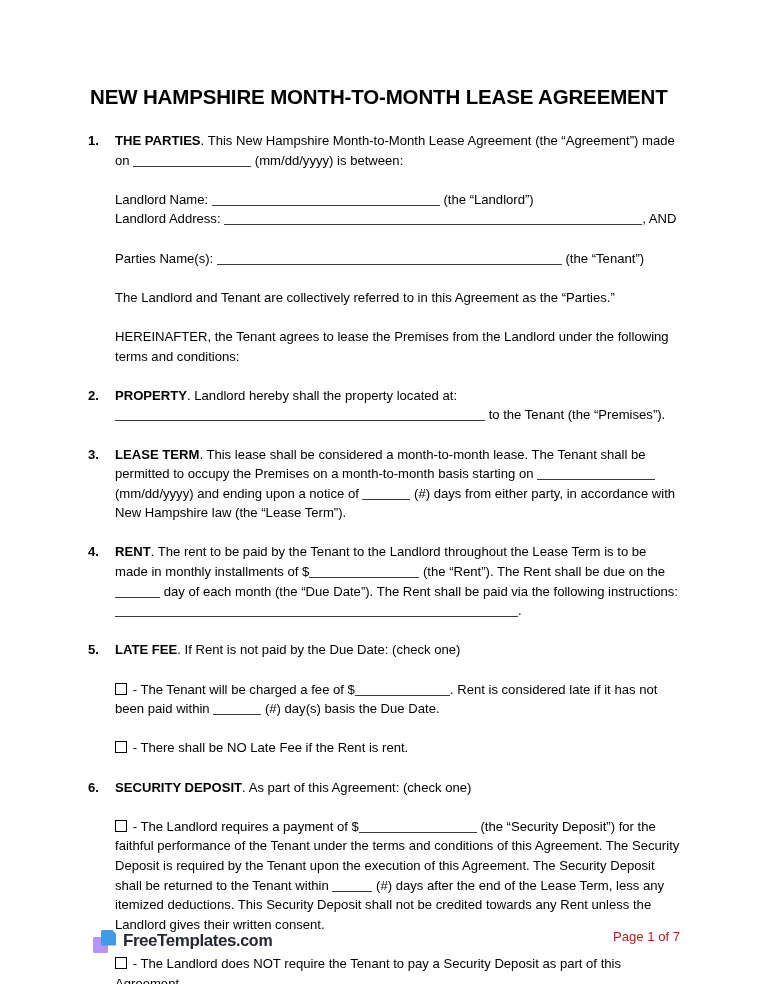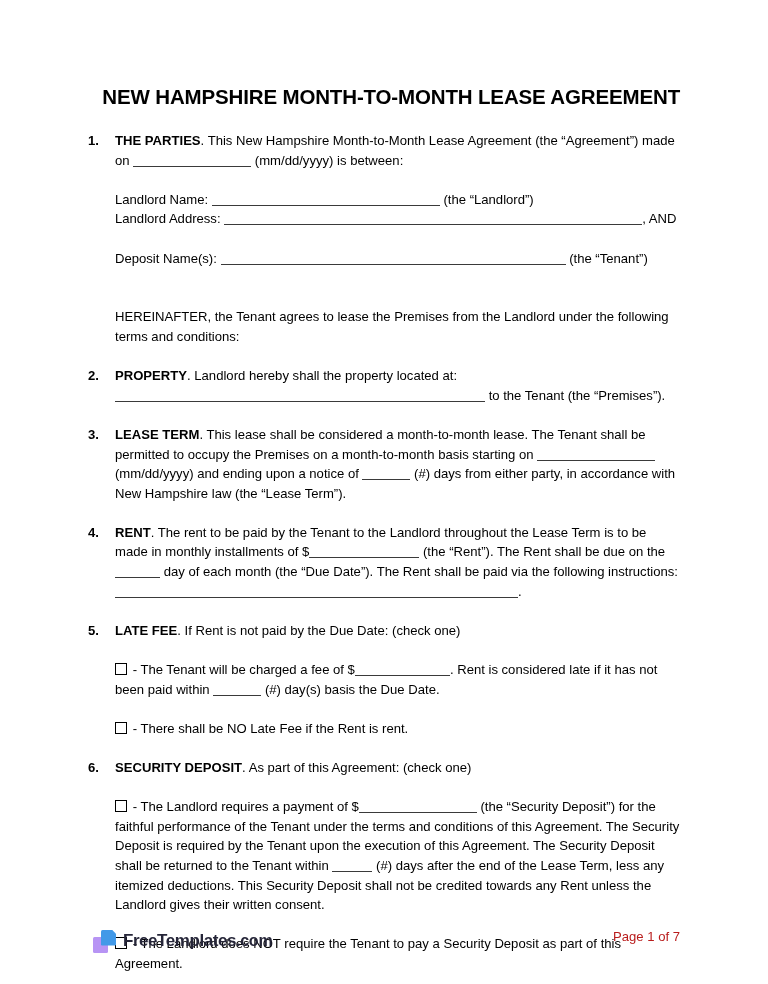--- a/index.html
+++ b/index.html
@@ -27,21 +27,21 @@
   
   .doc-title {
     position: absolute;
     left: 90px;
     top: 86px;
     width: 590px;
     font-size: 20.5px;
     font-weight: bold;
     letter-spacing: -0.15px;
     line-height: 1.1;
-    text-align: right;
+    text-align: left;
     color: #000;
   }
 
   
   .body-wrap {
     position: absolute;
     left: 88px;
     top: 131px;
     width: 592px;
     font-size: 13.1px;
@@ -184,24 +184,25 @@
         <p class="para"><span class="sec-head">THE PARTIES</span><span>. This New Hampshire Month-to-Month Lease Agreement (the “Agreement”) made on </span><span class="blank b-date"></span><span> (mm/dd/yyyy) is between:</span></p>
 
         <div class="gap-sm"></div>
 
         <p class="para"><span>Landlord Name: </span><span class="blank b-name"></span><span> (the “Landlord”)</span></p>
 
         <p class="para"><span>Landlord Address: </span><span class="blank b-address"></span><span>, AND</span></p>
 
         <div class="gap-sm"></div>
 
-        <p class="para"><span>Deposit Name(s): </span><span class="blank b-tenant"></span><span> (the “Tenant”)</span></p>
-
-        <div class="gap-sm"></div>
-
+        <p class="para"><span>Parties Name(s): </span><span class="blank b-tenant"></span><span> (the “Tenant”)</span></p>
+
+        <div class="gap-sm"></div>
+
+        <p class="para">The Landlord and Tenant are collectively referred to in this Agreement as the “Parties.”</p>
 
         <div class="gap-sm"></div>
 
         <p class="para">HEREINAFTER, the Tenant agrees to lease the Premises from the Landlord under the following terms and conditions:</p>
       </div>
     </div>
 
     <div class="gap-sm"></div>
 
     <div class="section">

